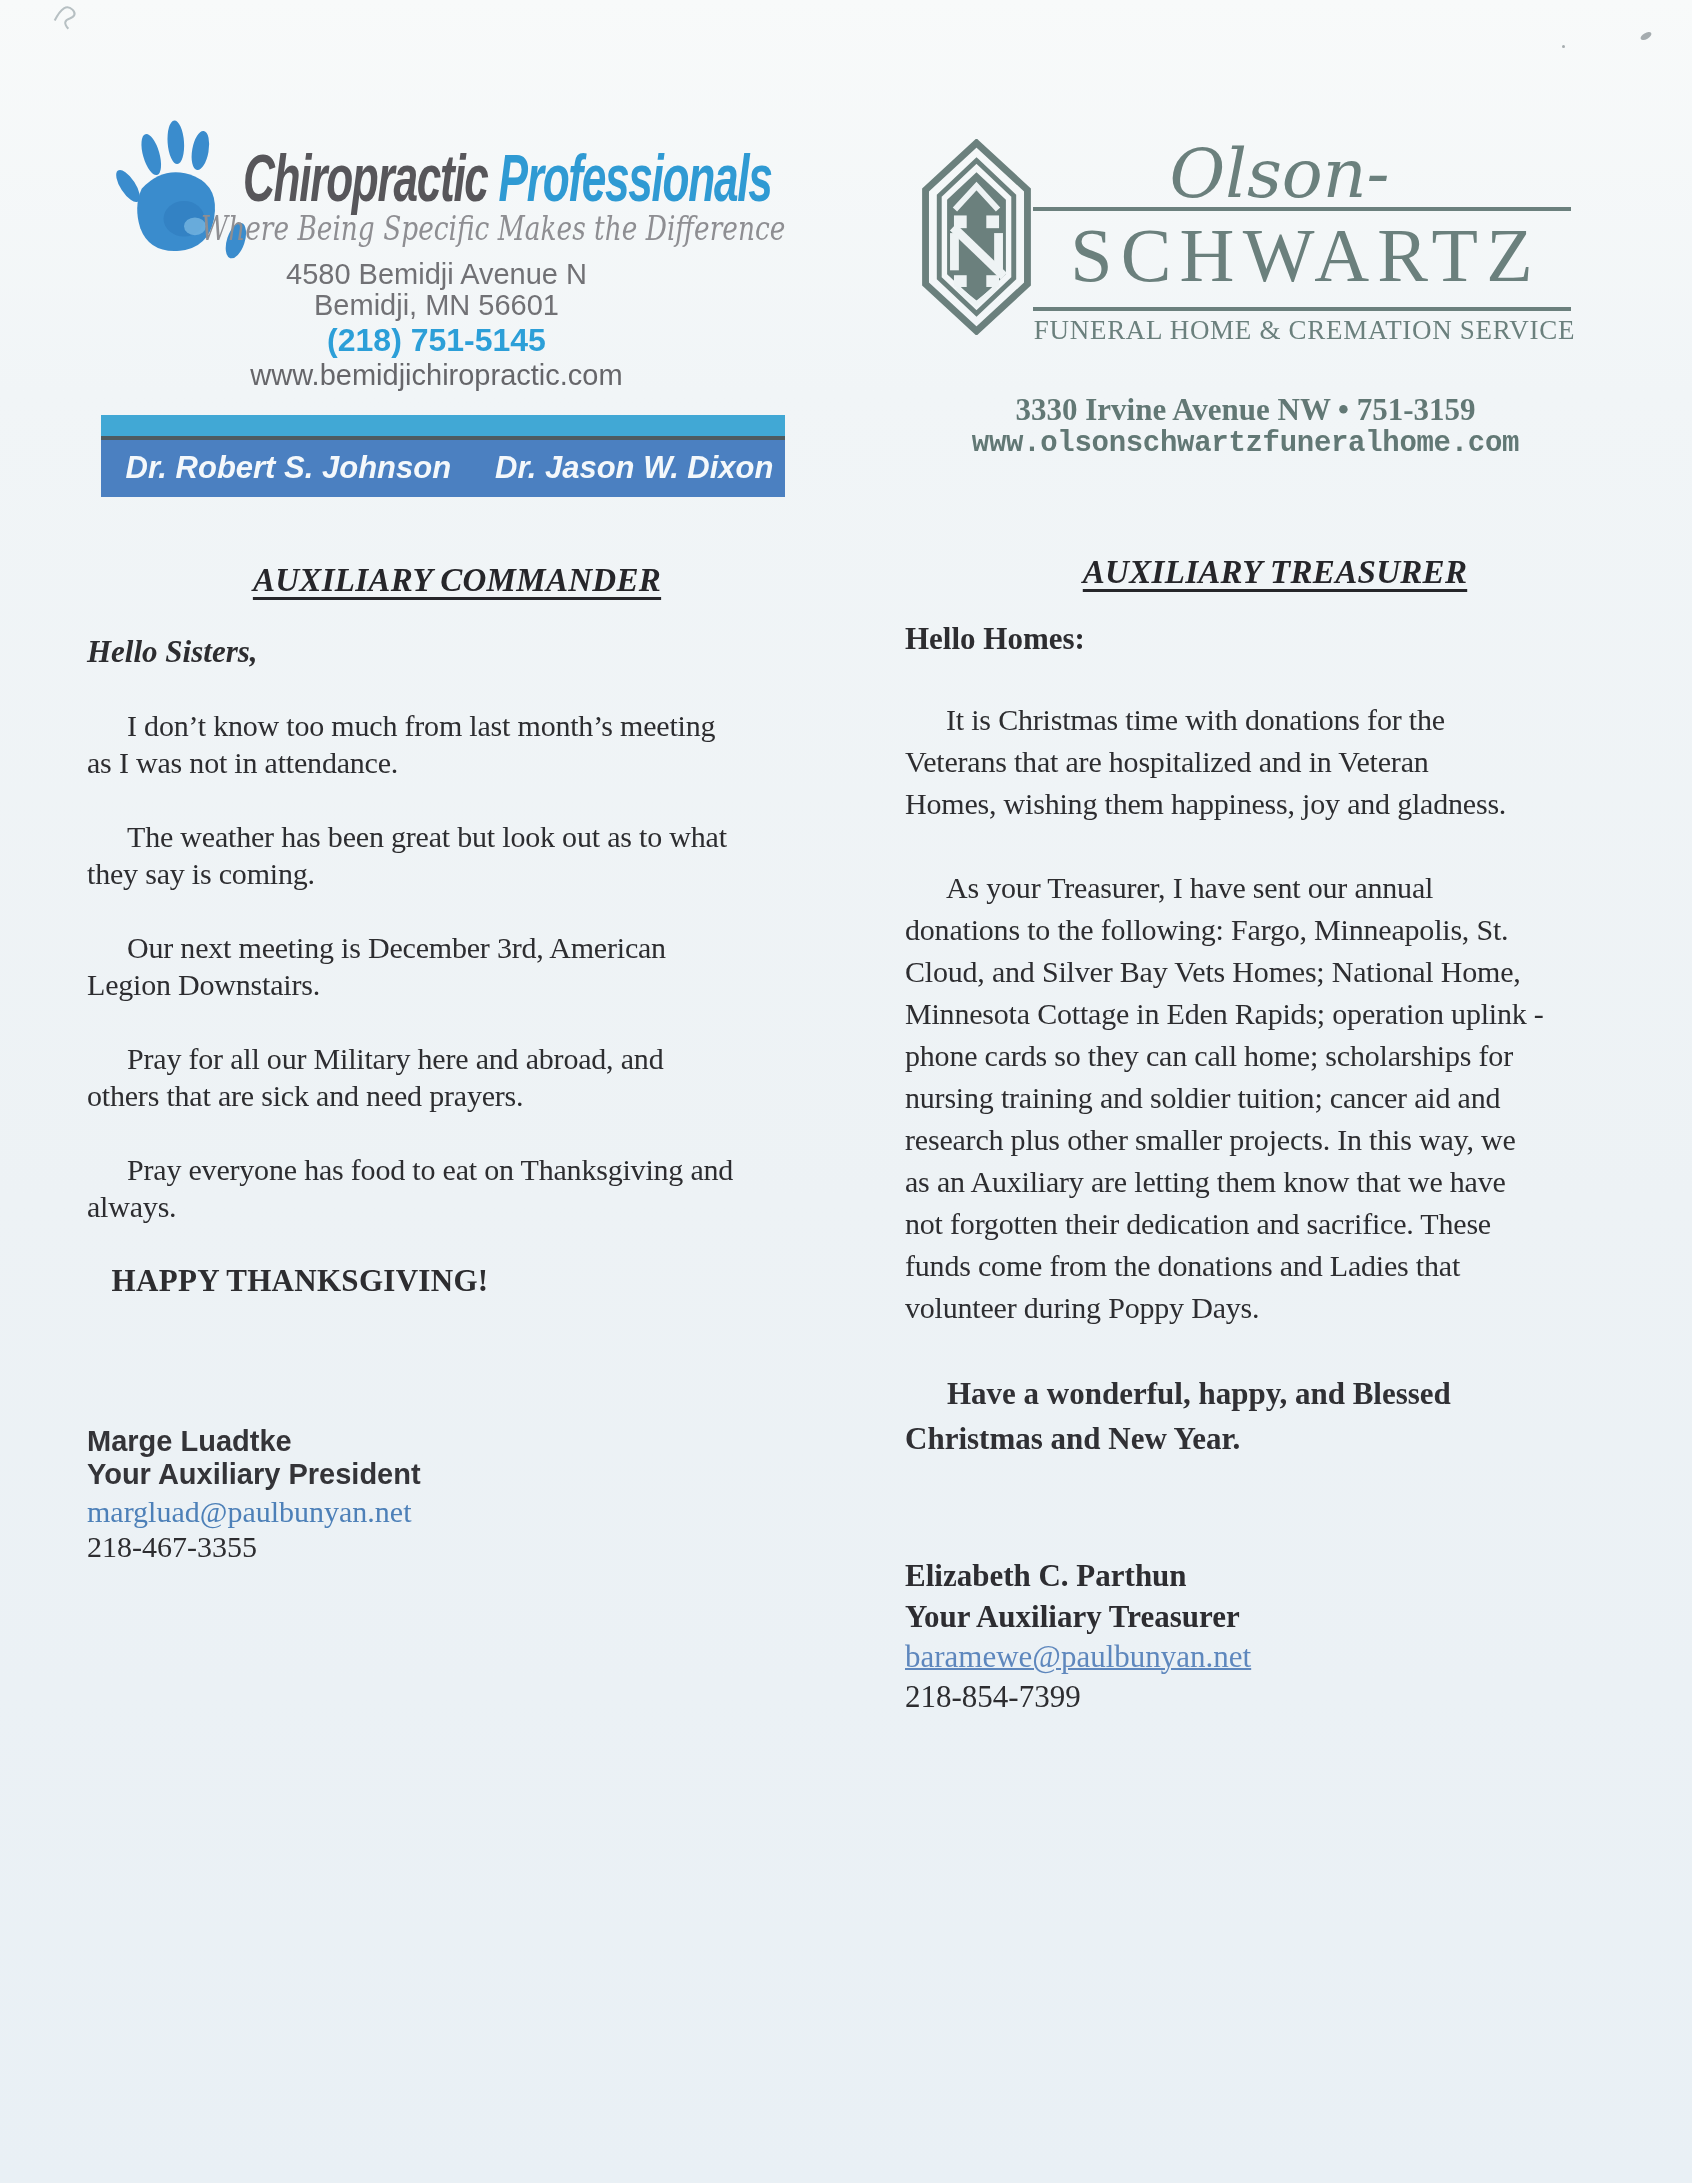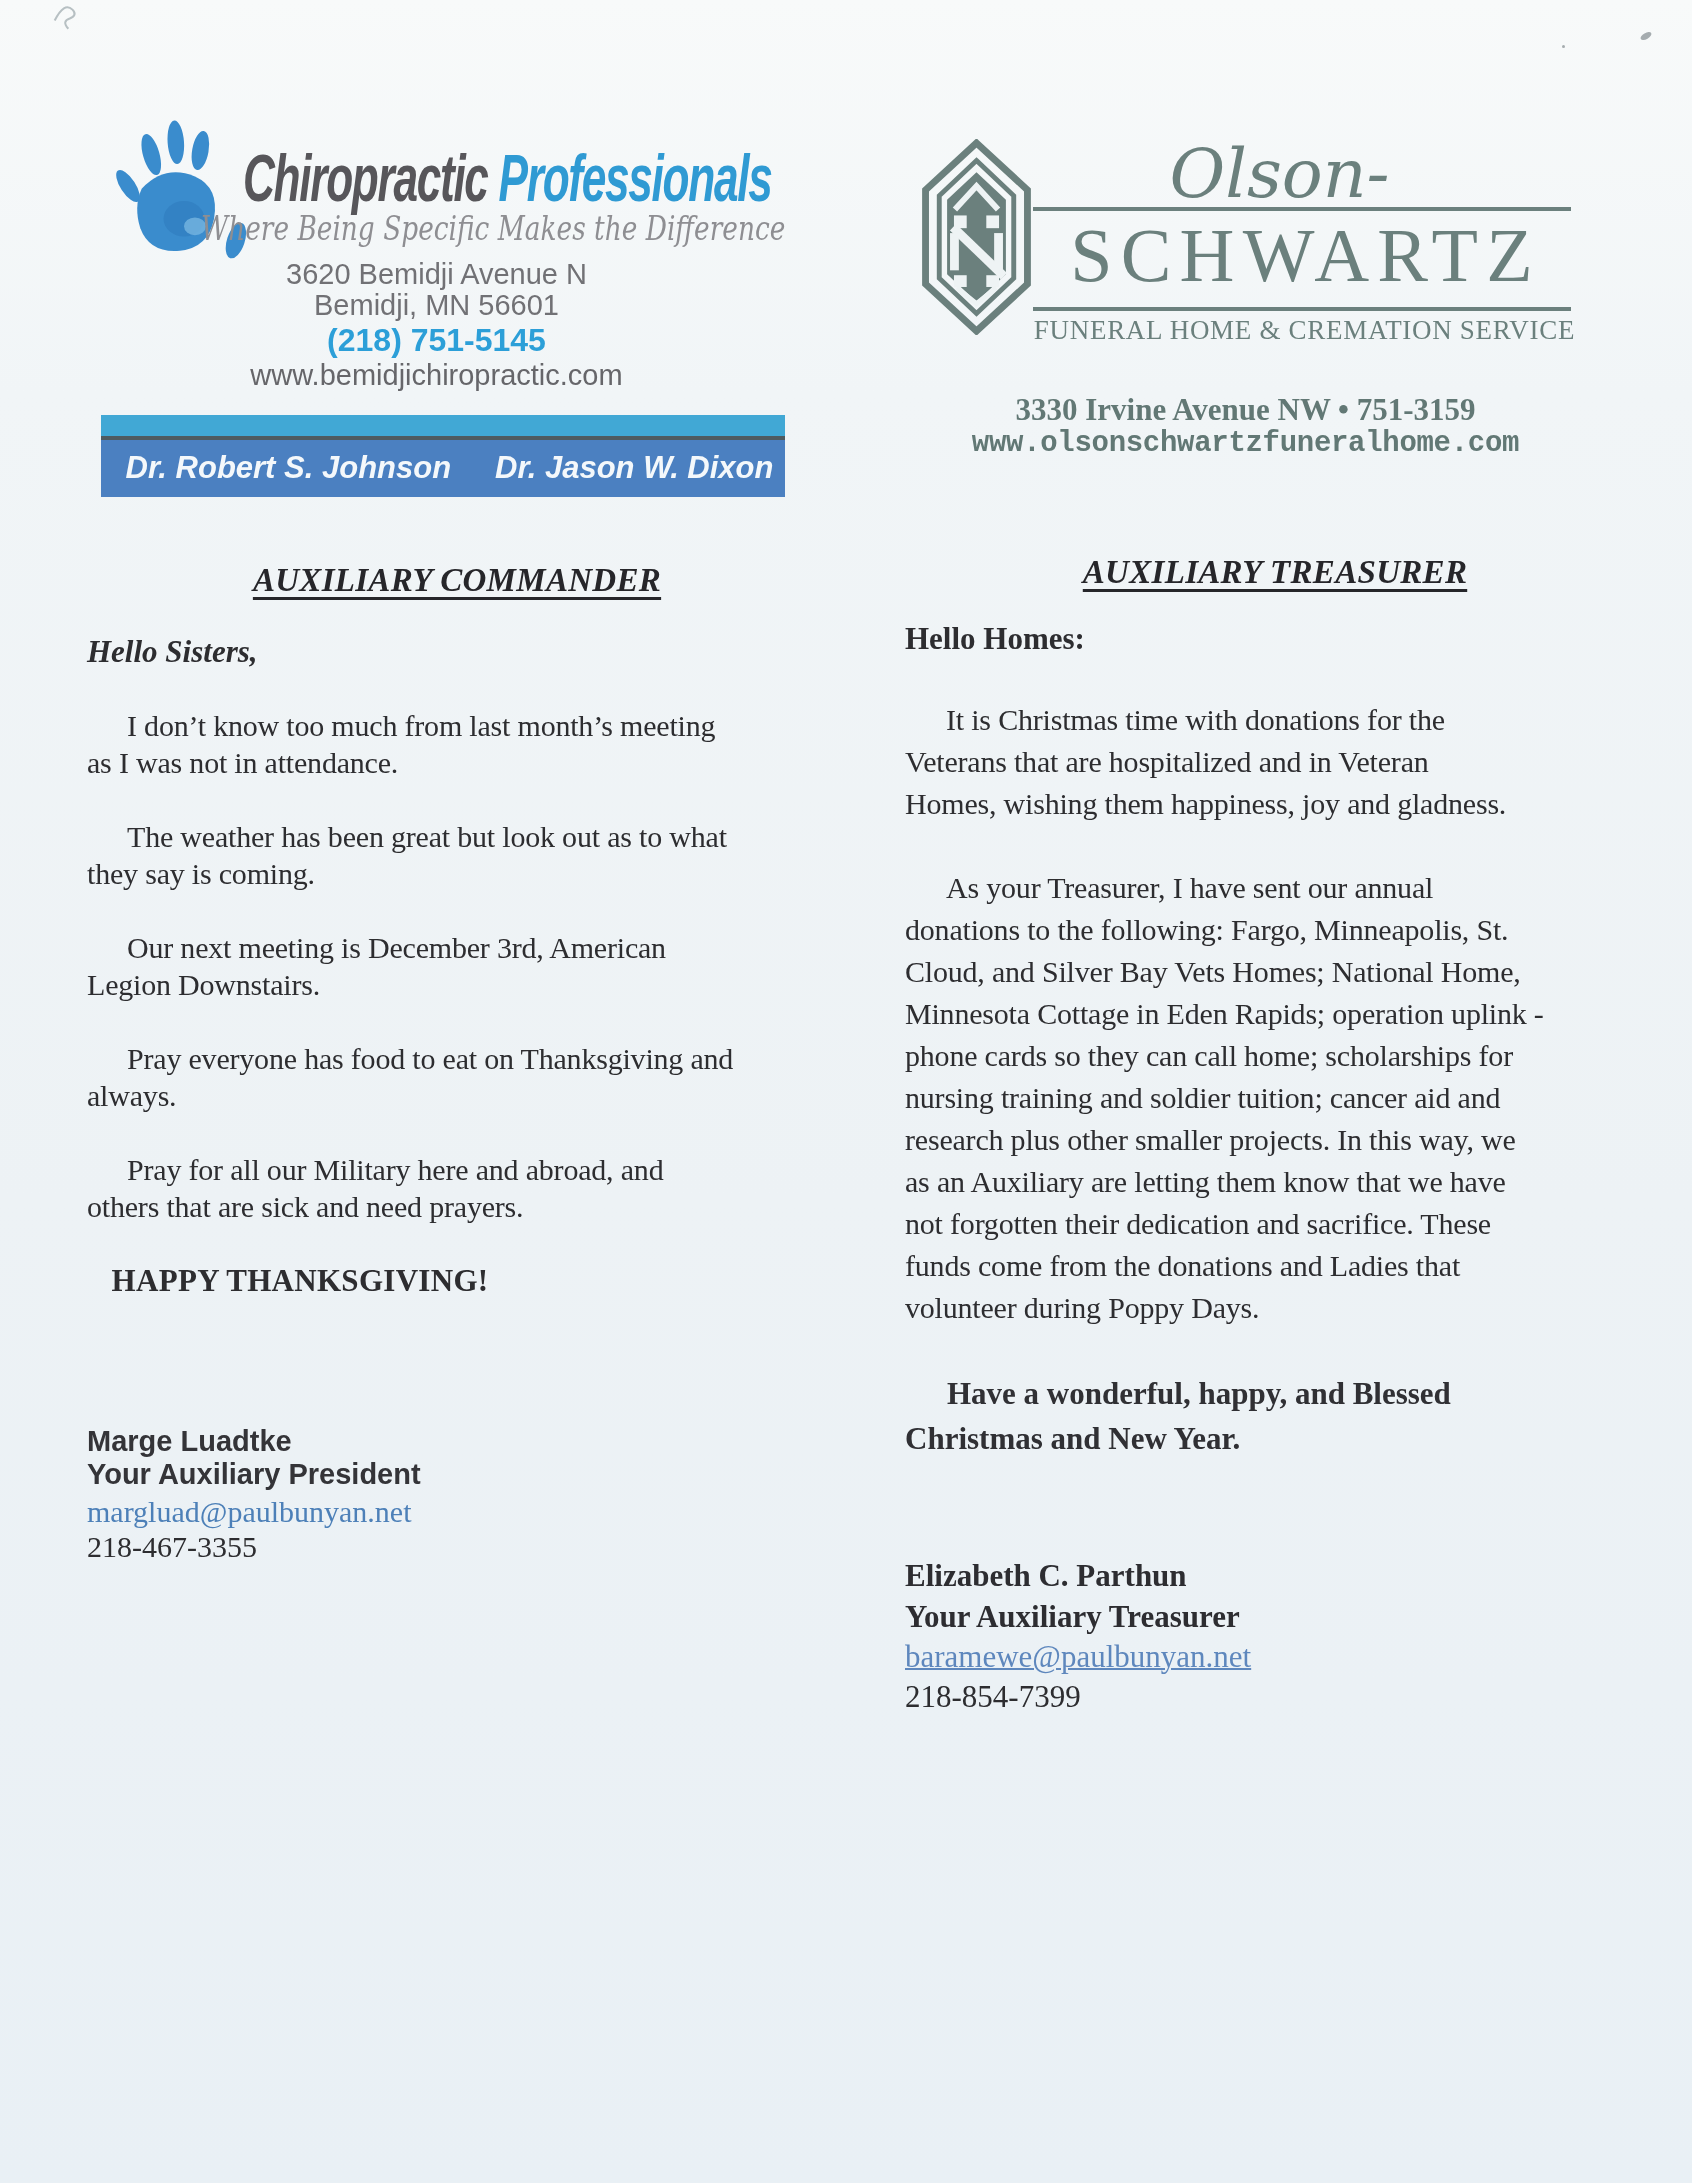--- a/index.html
+++ b/index.html
@@ -147,21 +147,21 @@
       <ellipse cx="196" cy="184" rx="13" ry="27" transform="rotate(18 196 184)"></ellipse>
     </g>
     <ellipse cx="120" cy="152" rx="30" ry="26" fill="#2f7cbf" opacity="0.65"></ellipse>
     <ellipse cx="136" cy="163" rx="16" ry="13" fill="#72b3df" opacity="0.85"></ellipse>
   </svg>
   <div class="abs chiro-wordmark">
     <span class="dark">Chiropractic</span>&nbsp;<span class="blue">Professionals</span>
   </div>
   <div class="abs chiro-tagline">Where Being Specific Makes the Difference</div>
   <div class="abs chiro-address">
-    <div>3620 Bemidji Avenue N</div>
+    <div>4580 Bemidji Avenue N</div>
     <div>Bemidji, MN 56601</div>
   </div>
   <div class="abs chiro-phone">(218) 751-5145</div>
   <div class="abs chiro-web">www.bemidjichiropractic.com</div>
   <div class="abs chiro-banner">
     <div class="strip-light"></div>
     <div class="strip-line"></div>
     <div class="strip-dark"></div>
     <span class="doc doc-1">Dr. Robert S. Johnson</span>
     <span class="doc doc-2">Dr. Jason W. Dixon</span>
@@ -194,24 +194,24 @@
 
 <section class="abs col col-left">
   <h2><span>AUXILIARY COMMANDER</span></h2>
   <div class="greeting">Hello Sisters,</div>
   <p class="body">I don’t know too much from last month’s meeting
 as I was not in attendance.</p>
   <p class="body">The weather has been great but look out as to what
 they say is coming.</p>
   <p class="body">Our next meeting is December 3rd, American
 Legion Downstairs.</p>
+  <p class="body">Pray for all our Military here and abroad, and
+others that are sick and need prayers.</p>
   <p class="body">Pray everyone has food to eat on Thanksgiving and
 always.</p>
-  <p class="body">Pray for all our Military here and abroad, and
-others that are sick and need prayers.</p>
   <div class="closing-left">HAPPY THANKSGIVING!</div>
   <div class="sig-left">
     <div class="sig-name">Marge Luadtke</div>
     <div class="sig-title">Your Auxiliary President</div>
     <div class="sig-email">margluad@paulbunyan.net</div>
     <div class="sig-phone">218-467-3355</div>
   </div>
 </section>
 
 <section class="abs col col-right">

